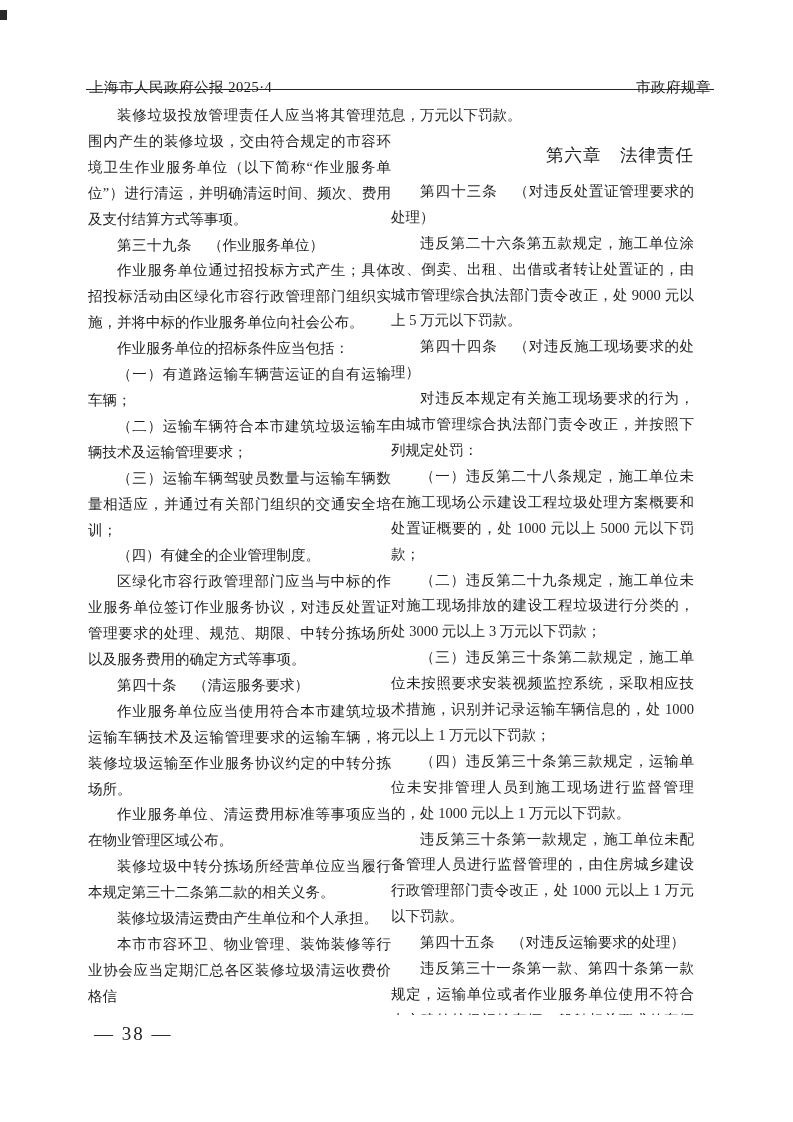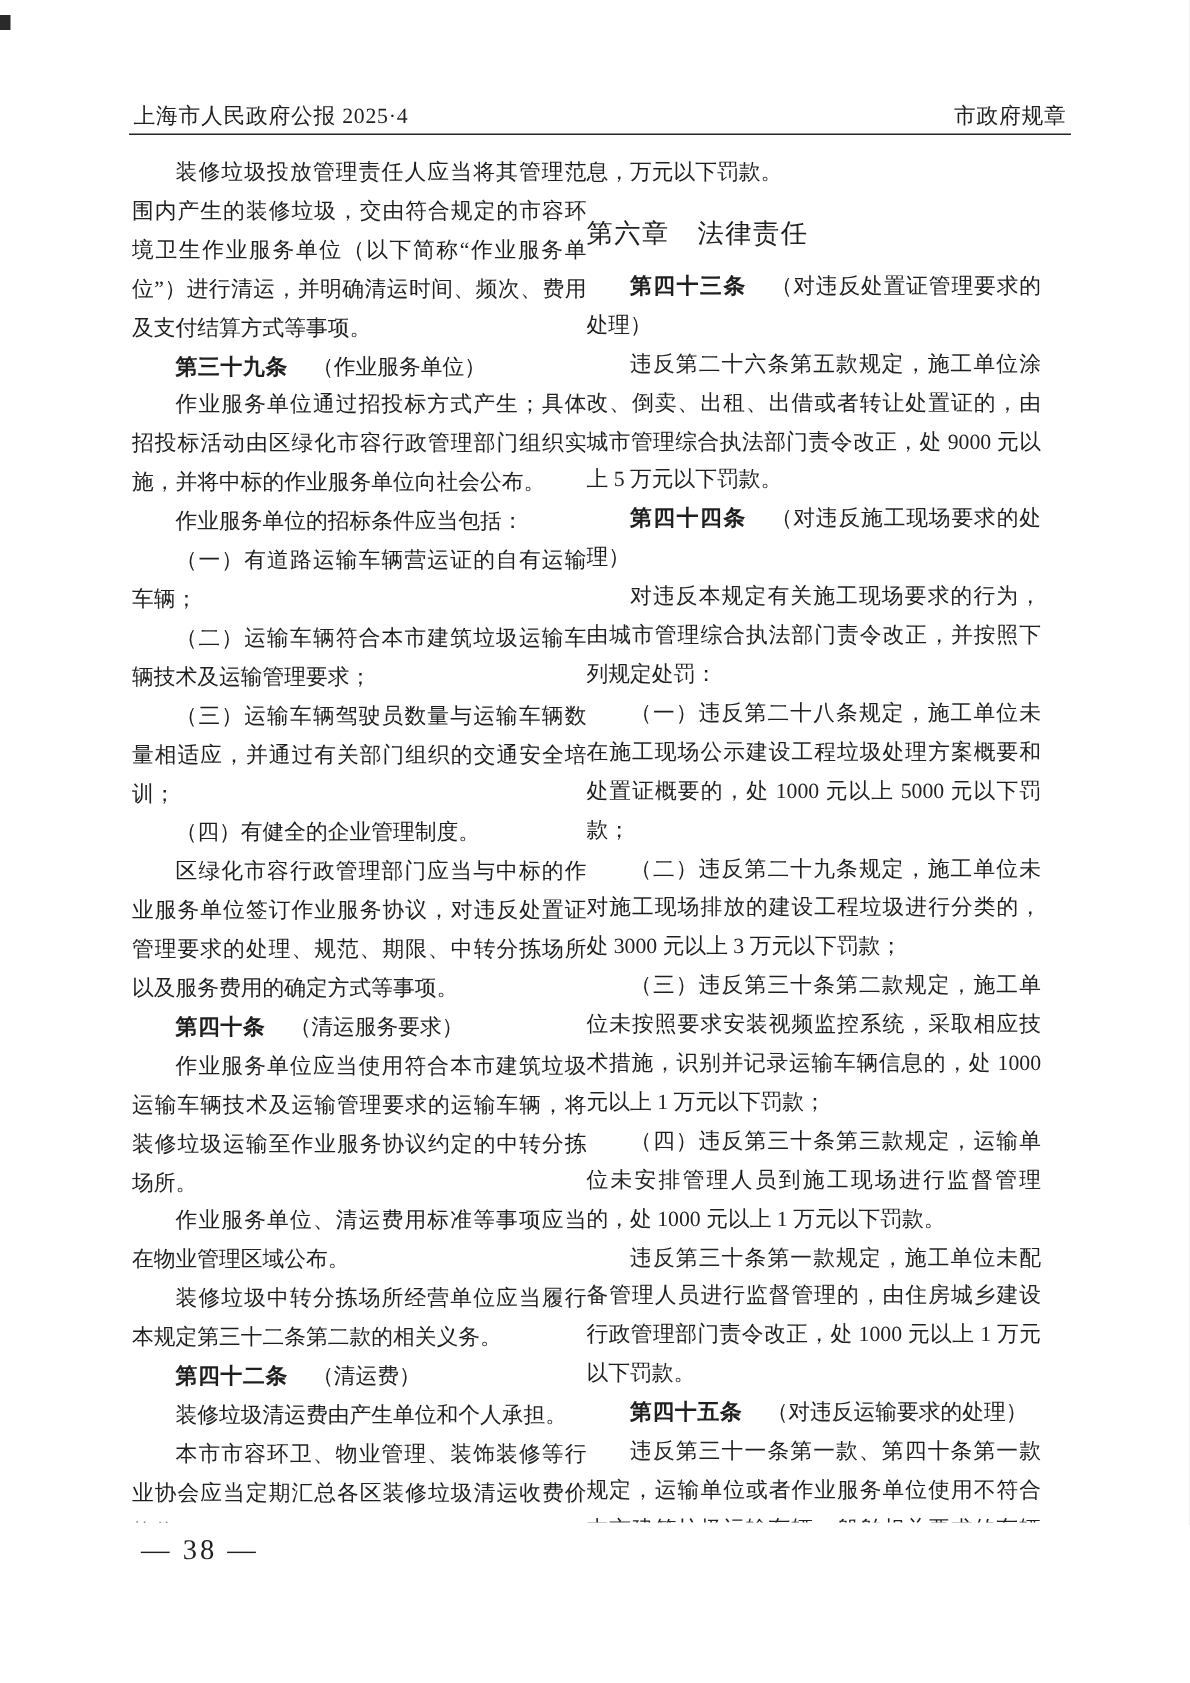--- a/index.html
+++ b/index.html
@@ -20,21 +20,21 @@
   .scan-artifact {
     position: absolute;
     left: 0;
     top: 10px;
     width: 7px;
     height: 10px;
     background: #2a2a2a;
   }
   .running-header {
     position: absolute;
-    top: 68px;
+    top: 78px;
     left: 89px;
     width: 622px;
     display: flex;
     justify-content: space-between;
     align-items: baseline;
     font-size: 14.5px;
     letter-spacing: 0.5px;
   }
   .header-rule {
     position: absolute;
@@ -62,26 +62,26 @@
     text-justify: inter-ideograph;
   }
   .para {
     margin: 0;
     text-indent: 2em;
   }
   .para.no-indent {
     text-indent: 0;
   }
   .article b {
-    font-weight: bold;
+    font-weight: normal;
     margin-right: 1.1em;
     letter-spacing: 0.5px;
   }
   .chapter {
-    text-align: left;
+    text-align: right;
     text-indent: 0;
     font-size: 17.5px;
     letter-spacing: 1px;
     margin: 13px 0 11px 0;
     line-height: 26px;
   }
   .page-footer {
     position: absolute;
     top: 1023px;
     left: 94px;
@@ -111,21 +111,20 @@
         <p class="para body">作业服务单位的招标条件应当包括：</p>
         <p class="para body">（一）有道路运输车辆营运证的自有运输车辆；</p>
         <p class="para body">（二）运输车辆符合本市建筑垃圾运输车辆技术及运输管理要求；</p>
         <p class="para body">（三）运输车辆驾驶员数量与运输车辆数量相适应，并通过有关部门组织的交通安全培训；</p>
         <p class="para body">（四）有健全的企业管理制度。</p>
         <p class="para body">区绿化市容行政管理部门应当与中标的作业服务单位签订作业服务协议，对违反处置证管理要求的处理、规范、期限、中转分拣场所以及服务费用的确定方式等事项。</p>
         <p class="para article"><b>第四十条</b><span>（清运服务要求）</span></p>
         <p class="para body">作业服务单位应当使用符合本市建筑垃圾运输车辆技术及运输管理要求的运输车辆，将装修垃圾运输至作业服务协议约定的中转分拣场所。</p>
         <p class="para body">作业服务单位、清运费用标准等事项应当在物业管理区域公布。</p>
         <p class="para body">装修垃圾中转分拣场所经营单位应当履行本规定第三十二条第二款的相关义务。</p>
-        <p class="para article"><b>第四十二条</b><span>（清运费）</span></p>
         <p class="para body">装修垃圾清运费由产生单位和个人承担。</p>
         <p class="para body">本市市容环卫、物业管理、装饰装修等行业协会应当定期汇总各区装修垃圾清运收费价格信</p>
       </div>
     <div class="column">
         <p class="para body no-indent">息，万元以下罚款。</p>
         <div class="chapter">第六章　法律责任</div>
         <p class="para article"><b>第四十三条</b><span>（对违反处置证管理要求的处理）</span></p>
         <p class="para body">违反第二十六条第五款规定，施工单位涂改、倒卖、出租、出借或者转让处置证的，由城市管理综合执法部门责令改正，处 9000 元以上 5 万元以下罚款。</p>
         <p class="para article"><b>第四十四条</b><span>（对违反施工现场要求的处理）</span></p>
         <p class="para body">对违反本规定有关施工现场要求的行为，由城市管理综合执法部门责令改正，并按照下列规定处罚：</p>

